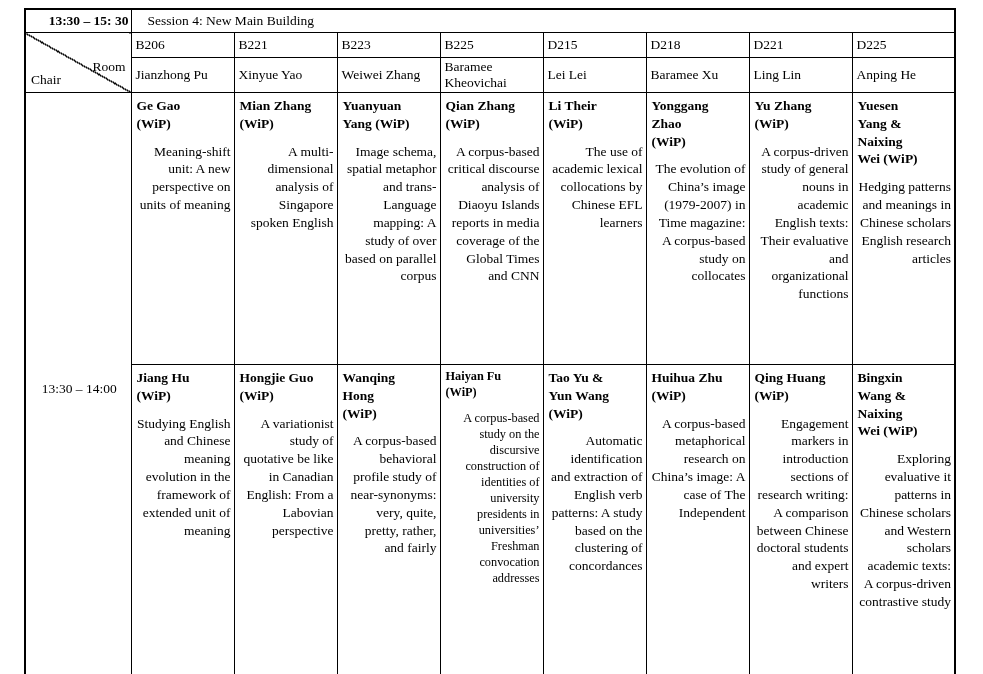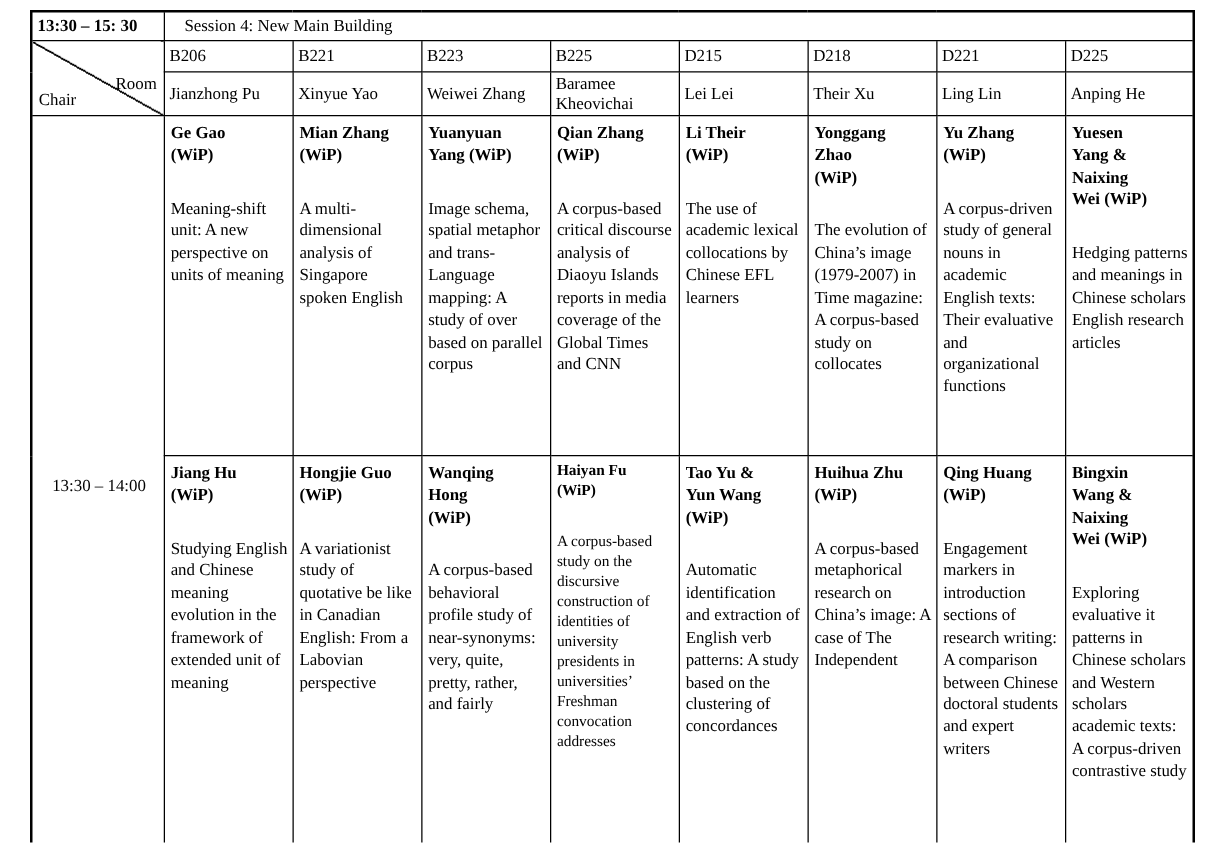--- a/index.html
+++ b/index.html
@@ -19,40 +19,40 @@
     table-layout: fixed;
     border: 2px solid #000;
   }
   td {
     border: 1px solid #000;
     vertical-align: top;
     padding: 1px 2px 1px 4px;
     overflow: hidden;
   }
   .r-session td { height: 20px; }
-  .c-time-header { font-weight: bold; text-align: left; vertical-align: middle; }
+  .c-time-header { font-weight: bold; text-align: right; vertical-align: middle; }
   .c-session { font-weight: normal; vertical-align: middle; padding-left: 16px; }
   .c-room { height: 22px; vertical-align: middle; }
   .c-chair { height: 32px; vertical-align: middle; line-height: 1.15; }
   .c-corner {
     position: relative;
     padding: 0;
     background: linear-gradient(to top right,
       transparent calc(50% - 0.7px),
       #000 calc(50% - 0.7px) calc(50% + 0.7px),
       transparent calc(50% + 0.7px));
   }
   .corner-room { position: absolute; top: 2px; right: 5px; margin-top: 24px; }
   .corner-chair { position: absolute; bottom: 4px; left: 5px; }
   .c-timeslot { text-align: center; vertical-align: middle; }
   .r-slot1 td.c-pres { height: 265px; }
   .r-slot2 td.c-pres { height: 314px; }
   .c-pres { padding: 4px 3px 2px 5px; line-height: 1.32; }
   .presenter { font-weight: bold; white-space: pre-line; }
-  .title { margin-top: 25px; }
+  .title { margin-top: 10px; text-align: right; }
   .it { }
   td.small { font-size: 12.3px; line-height: 1.3; }
 </style>
 </head>
 <body>
 
 <table class="sched">
   <colgroup>
     <col style="width:106px">
     <col style="width:103px">
@@ -82,21 +82,21 @@
       <td class="c-room">D218</td>
       <td class="c-room">D221</td>
       <td class="c-room">D225</td>
     </tr>
     <tr class="r-chairs">
       <td class="c-chair">Jianzhong Pu</td>
       <td class="c-chair">Xinyue Yao</td>
       <td class="c-chair">Weiwei Zhang</td>
       <td class="c-chair">Baramee Kheovichai</td>
       <td class="c-chair">Lei Lei</td>
-      <td class="c-chair">Their Xu</td>
+      <td class="c-chair">Baramee Xu</td>
       <td class="c-chair">Ling Lin</td>
       <td class="c-chair">Anping He</td>
     </tr>
     <tr class="r-slot1">
       <td class="c-timeslot" rowspan="2">13:30 – 14:00</td>
       <td class="c-pres">
         <div class="presenter">Ge Gao
 (WiP)</div>
         <div class="title"><span>Meaning-shift unit: A new perspective on units of meaning</span></div>
       </td>

